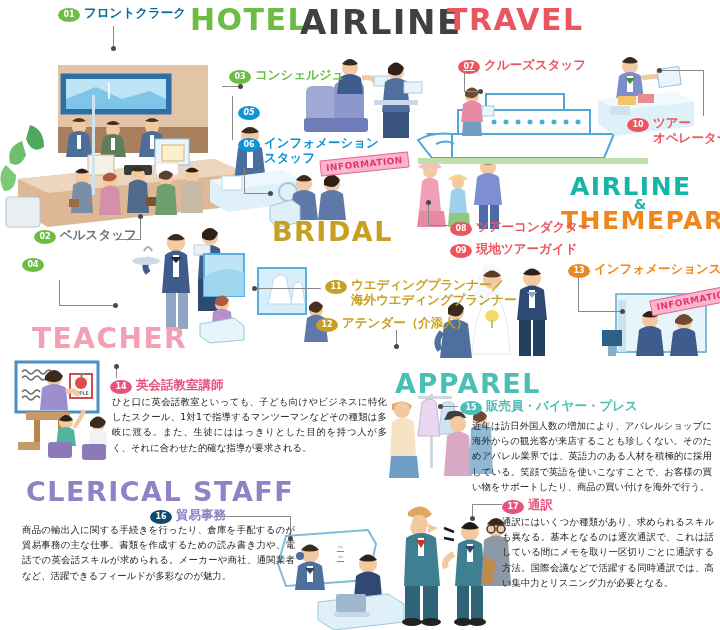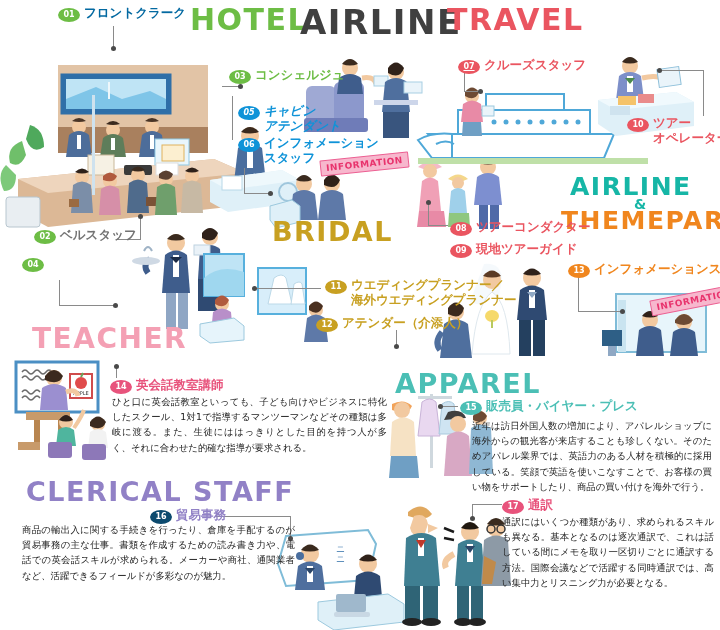--- a/index.html
+++ b/index.html
@@ -562,21 +562,20 @@
       </div>
       <div class="lbl" style="left: 193px; top: 68px; margin-left: 36px;">
         <span class="badge" style="background: rgb(109, 189, 69);">03</span>
         <span class="txt" style="color: rgb(109, 189, 69);">コンシェルジュ</span>
       </div>
       <div class="lbl two" style="left: 22px; top: 256px;">
         <span class="badge" style="background: rgb(109, 189, 69);">04</span>
       </div>
       <div class="lbl two" style="left: 238px; top: 104px; font-style: italic;">
         <span class="badge" style="background: rgb(15, 147, 216);">05</span>
-        <span class="txt" style="color: rgb(15, 147, 216);">キャビン<br>アテンダント</span>
       </div>
       <div class="lbl two" style="left: 238px; top: 136px;">
         <span class="badge" style="background: rgb(15, 147, 216);">06</span>
         <span class="txt" style="color: rgb(15, 147, 216);">インフォメーション<br>スタッフ</span>
       </div>
       <div class="lbl" style="left: 458px; top: 58px;">
         <span class="badge" style="background: rgb(234, 85, 96); text-decoration: underline;">07</span>
         <span class="txt" style="color: rgb(234, 85, 96);">クルーズスタッフ</span>
       </div>
       <div class="lbl" style="left: 450px; top: 220px;">

